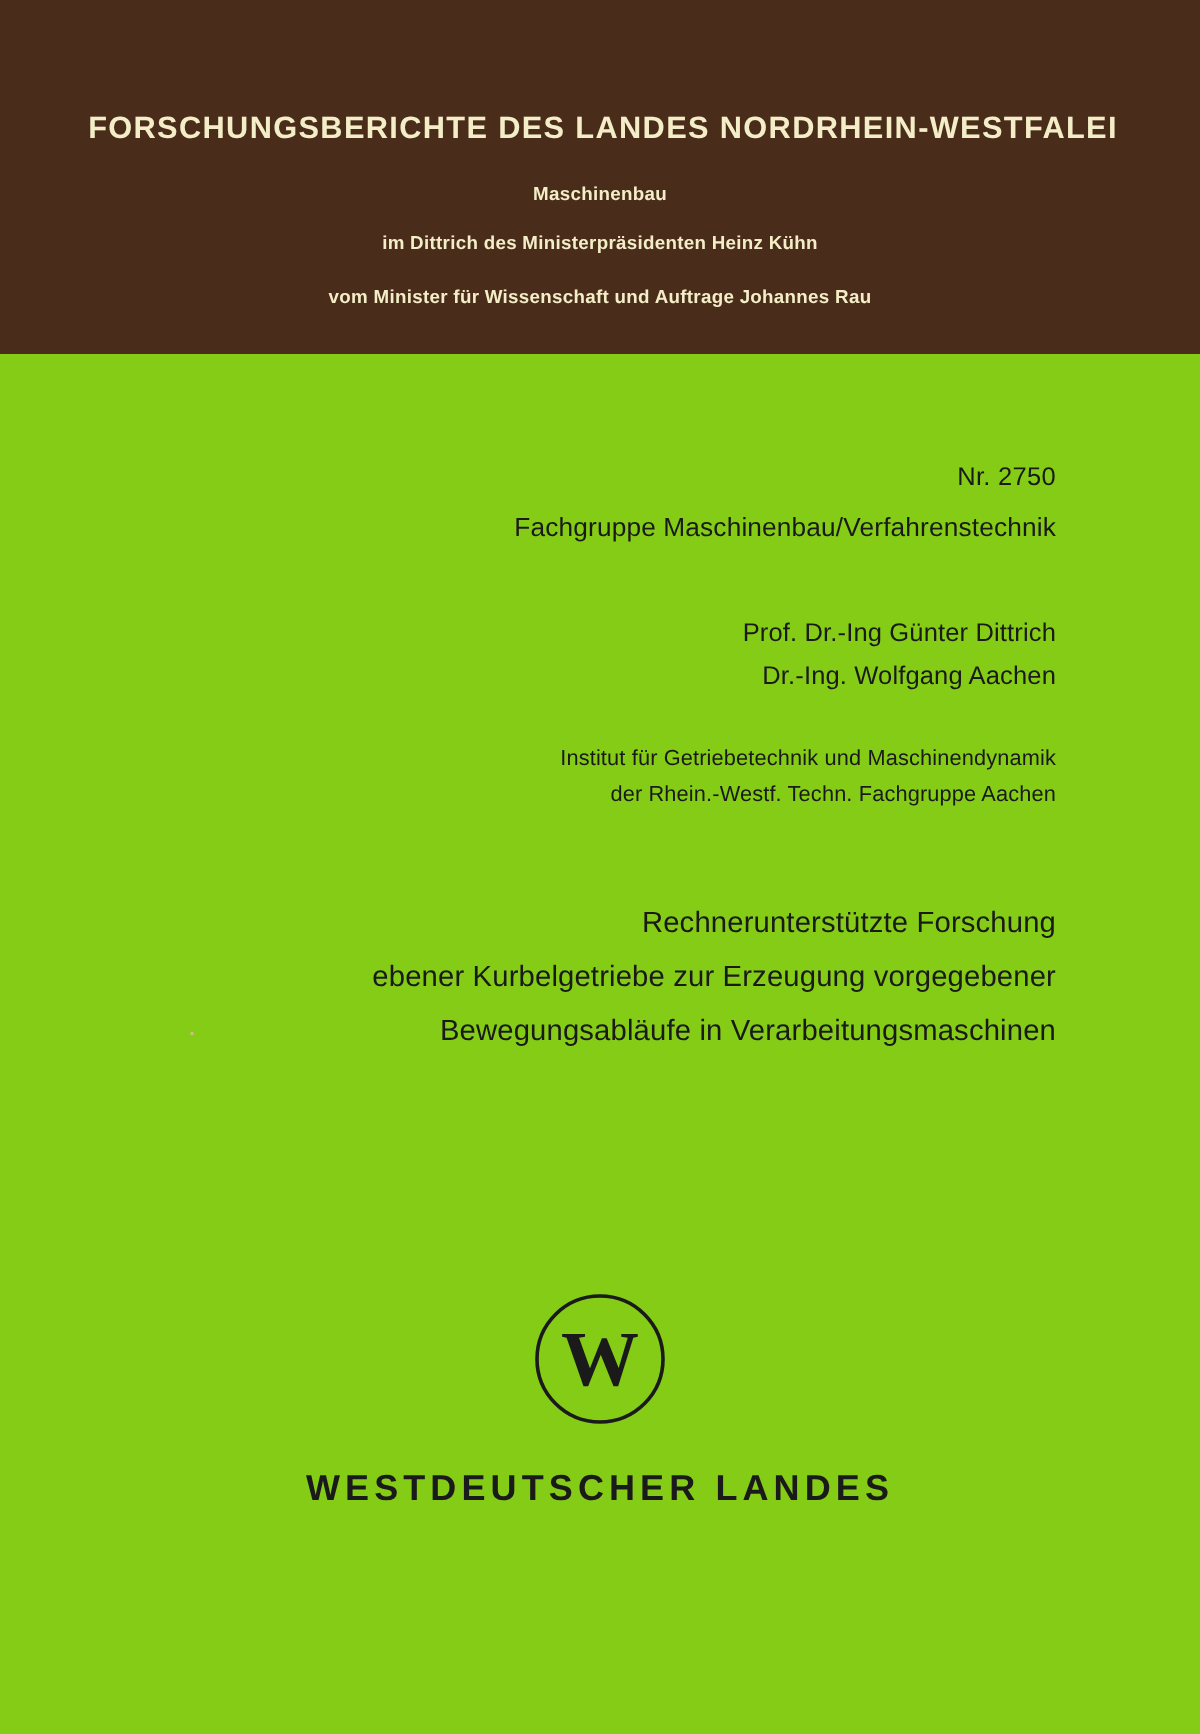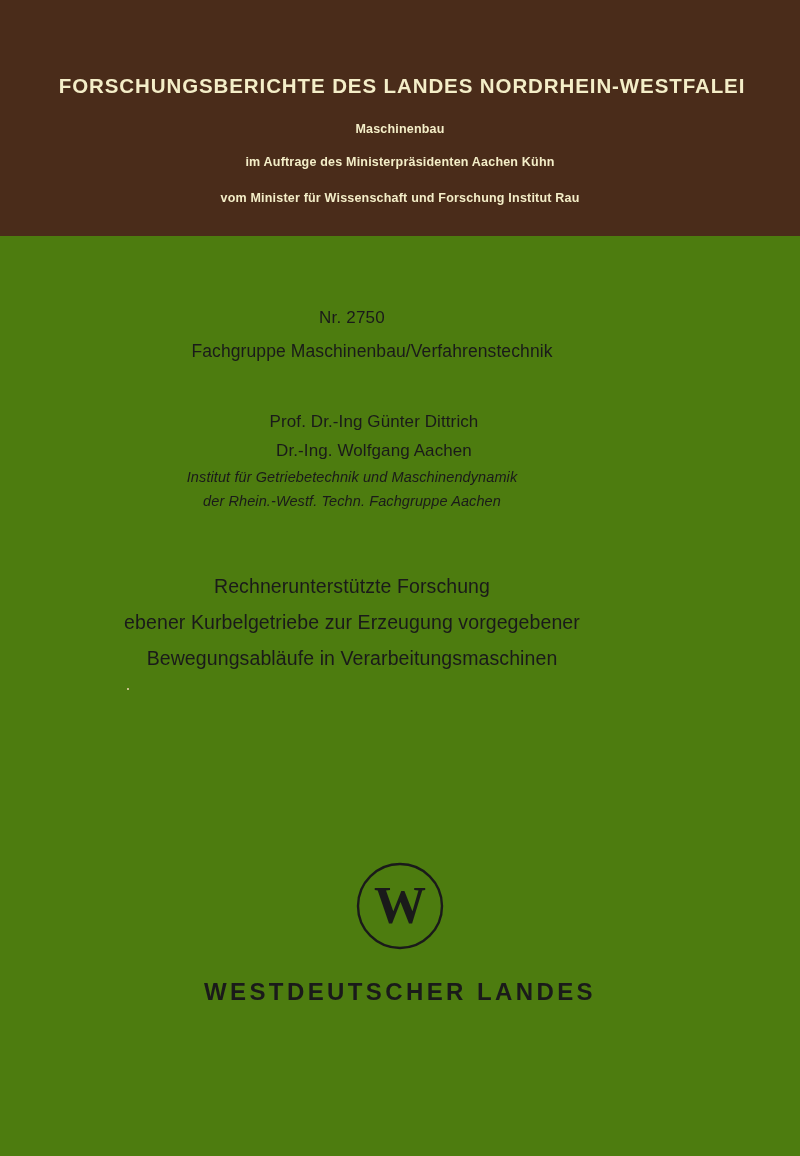--- a/index.html
+++ b/index.html
@@ -10,21 +10,21 @@
   body {
     width: 800px;
     height: 1156px;
     font-family: "Liberation Sans", sans-serif;
     overflow: hidden;
   }
   .page {
     position: relative;
     width: 800px;
     height: 1156px;
-    background: #4d7c0f;
+    background: #84cc16;
     box-sizing: border-box;
   }
   
   .band {
     position: absolute;
     left: 0;
     top: 0;
     width: 800px;
     height: 236px;
     background: #4a2c1a;
@@ -58,21 +58,21 @@
     font-weight: bold;
     margin-top: 22px;
     letter-spacing: 0.2px;
   }
   
   .body-area {
     position: absolute;
     left: 0;
     top: 236px;
     width: 704px;
-    text-align: center;
+    text-align: right;
     color: #1a1a1a;
   }
   .series-no {
     font-size: 17px;
     margin-top: 72px;
     letter-spacing: 0.2px;
   }
   .series-group {
     font-size: 17.5px;
     margin-top: 13px;
@@ -82,21 +82,21 @@
   .authors {
     margin-top: 45px;
     padding-left: 44px;
   }
   .author {
     font-size: 17px;
     line-height: 29px;
     letter-spacing: 0.1px;
   }
   .affiliation {
-    font-style: italic;
+    margin-top: 29px;
   }
   .affil-line {
     font-size: 14.5px;
     line-height: 24px;
     letter-spacing: 0.1px;
   }
   .doc-title {
     margin-top: 55px;
   }
   .title-line {
@@ -132,22 +132,22 @@
   }
 </style>
 </head>
 <body>
 
 <div class="page">
 
   <div class="band">
     <div class="band-title">FORSCHUNGSBERICHTE DES LANDES NORDRHEIN-WESTFALEI</div>
     <div class="band-sub1">Maschinenbau</div>
-    <div class="band-sub2">im Auftrage des Ministerpräsidenten Aachen Kühn</div>
-    <div class="band-sub3">vom Minister für Wissenschaft und Forschung Institut Rau</div>
+    <div class="band-sub2">im Dittrich des Ministerpräsidenten Heinz Kühn</div>
+    <div class="band-sub3">vom Minister für Wissenschaft und Auftrage Johannes Rau</div>
   </div>
 
   <div class="body-area">
     <div class="series-no">Nr. 2750</div>
     <div class="series-group">Fachgruppe Maschinenbau/Verfahrenstechnik</div>
 
     <div class="authors">
       <div class="author">Prof. Dr.-Ing Günter Dittrich</div>
       <div class="author">Dr.-Ing. Wolfgang Aachen</div>
     </div>

